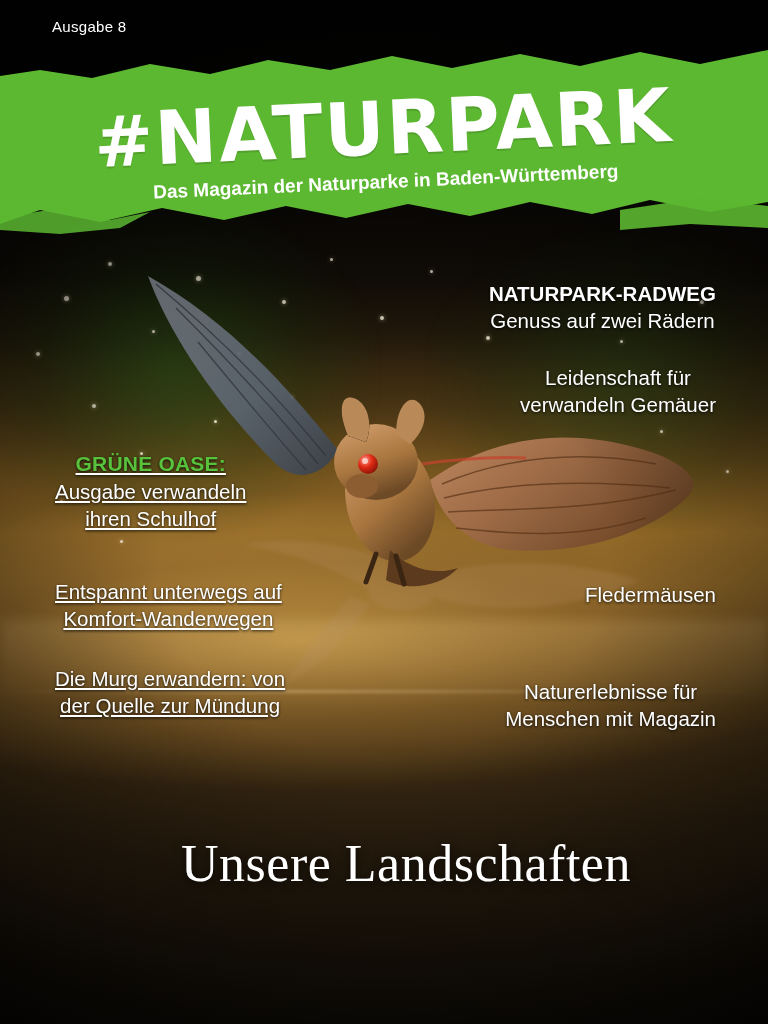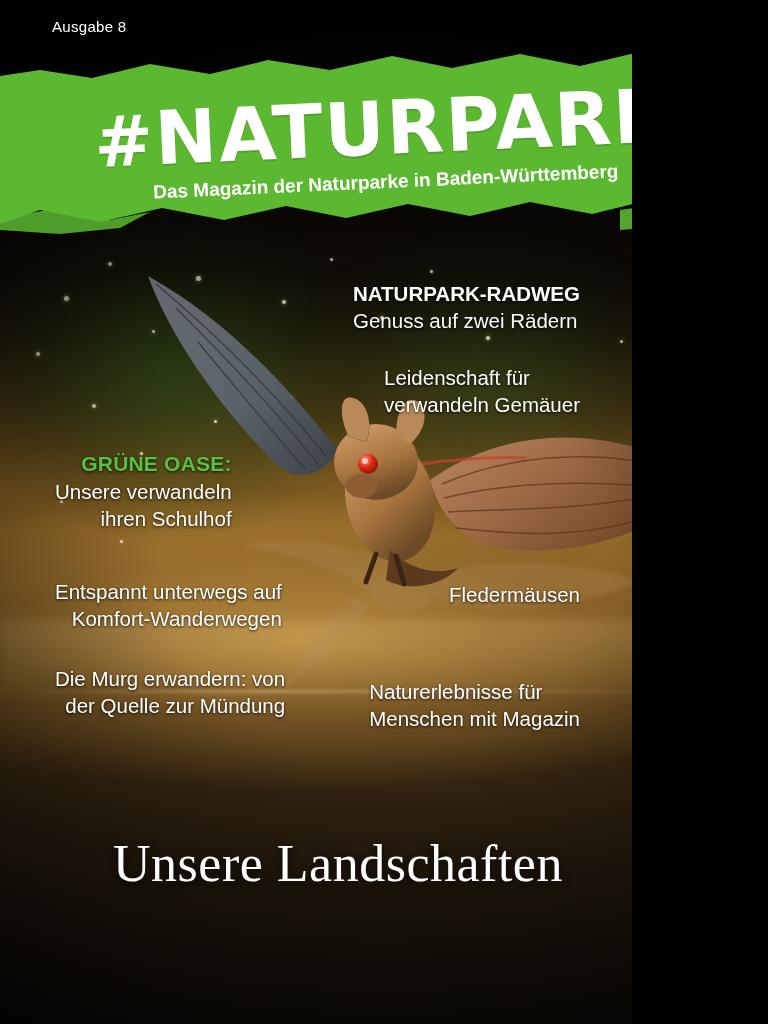--- a/index.html
+++ b/index.html
@@ -7,21 +7,21 @@
   html, body {
     width: 768px;
     height: 1024px;
     overflow: hidden;
     background: #000;
     font-family: "Liberation Sans", sans-serif;
   }
 
   .cover {
     position: relative;
-    width: 632px;
+    width: 768px;
     height: 1024px;
     overflow: hidden;
     background: #0a0805;
   }
 
   
   .photo {
     position: absolute;
     inset: 0;
     background:
@@ -137,22 +137,22 @@
 
   
   .teaser {
     position: absolute;
     color: #ffffff;
     font-family: "Liberation Sans", sans-serif;
     font-size: 20.5px;
     line-height: 1.32;
     text-shadow: 0 1px 3px rgba(0,0,0,0.85);
   }
-  .teaser.right { text-align: left; right: 52px; }
-  .teaser.left  { text-align: right;  left: 55px; }
+  .teaser.right { text-align: center; right: 52px; }
+  .teaser.left  { text-align: center;  left: 55px; text-decoration: underline; }
   .teaser .head { font-weight: bold; display: block; }
   .teaser .head.green { color: #58c23c; font-size: 21px; letter-spacing: 0.2px; }
 
   #t-radweg   { top: 280px; }
   #t-gemaeuer { top: 364px; }
   #t-fleder   { top: 554px; }
   #t-demenz   { top: 678px; }
   #t-oase     { top: 450px; }
   #t-komfort  { top: 578px; }
   #t-murg     { top: 665px; }
@@ -314,21 +314,21 @@
     <span>Fledermäusen</span>
   </div>
 
   <div class="teaser right" id="t-demenz">
     <span>Naturerlebnisse für</span><br>
     <span>Menschen mit Magazin</span>
   </div>
 
   <div class="teaser left" id="t-oase">
     <span class="head green">GRÜNE OASE:</span>
-    <span>Unsere verwandeln</span><br>
+    <span>Ausgabe verwandeln</span><br>
     <span>ihren Schulhof</span>
   </div>
 
   <div class="teaser left" id="t-komfort">
     <span>Entspannt unterwegs auf</span><br>
     <span>Komfort-Wanderwegen</span>
   </div>
 
   <div class="teaser left" id="t-murg">
     <span>Die Murg erwandern: von</span><br>

